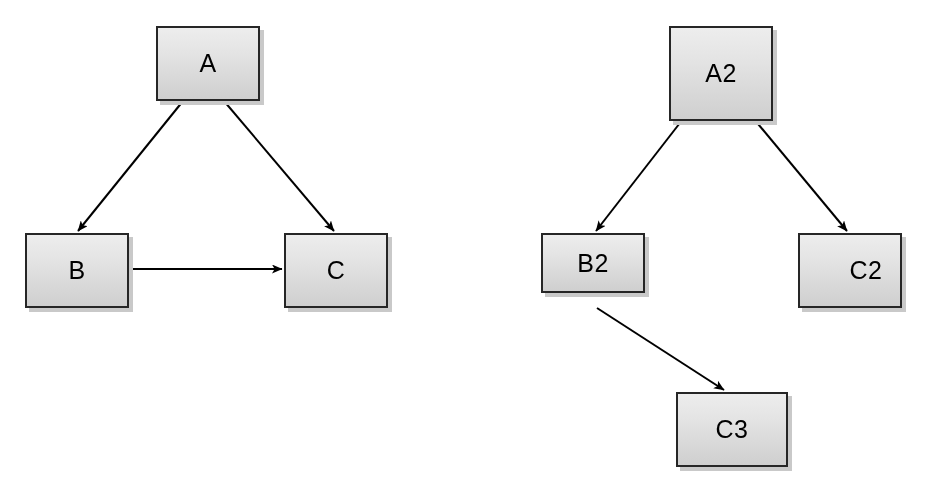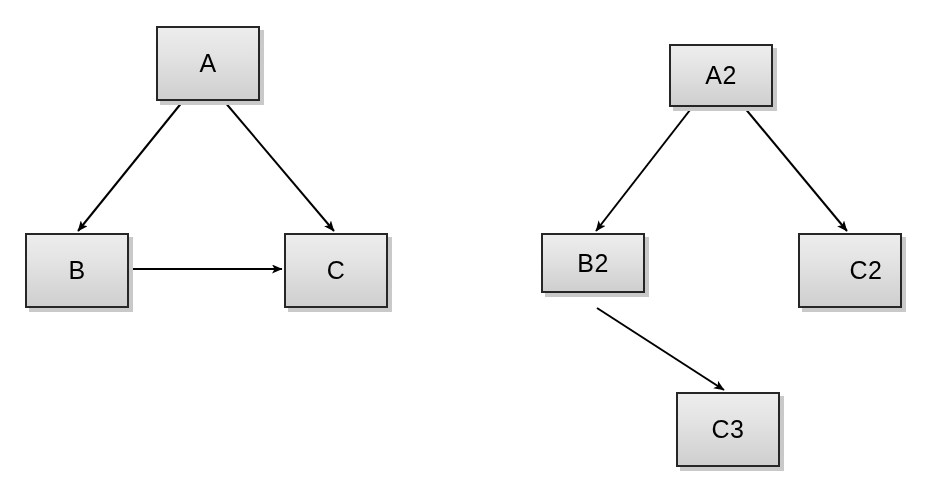--- a/index.html
+++ b/index.html
@@ -66,27 +66,27 @@
   <div id="nodes">
       <div class="node" style="left: 156px; top: 26px; width: 104px; height: 75px;">
         <span class="node-label">A</span>
       </div>
       <div class="node" style="left: 25px; top: 233px; width: 104px; height: 75px;">
         <span class="node-label">B</span>
       </div>
       <div class="node" style="left: 284px; top: 233px; width: 104px; height: 75px;">
         <span class="node-label">C</span>
       </div>
-      <div class="node" style="left: 669px; top: 44px; width: 104px; height: 63px;">
+      <div class="node" style="left: 669px; top: 26px; width: 104px; height: 95px;">
         <span class="node-label">A2</span>
       </div>
       <div class="node" style="left: 541px; top: 233px; width: 104px; height: 60px;">
         <span class="node-label">B2</span>
       </div>
       <div class="node" style="left: 798px; top: 233px; width: 104px; height: 75px; padding-left: 32px;">
         <span class="node-label">C2</span>
       </div>
-      <div class="node" style="left: 676px; top: 392px; width: 104px; height: 75px;">
+      <div class="node" style="left: 676px; top: 392px; width: 112px; height: 75px;">
         <span class="node-label">C3</span>
       </div>
     </div>
 
 </div>
 
 </body></html>

